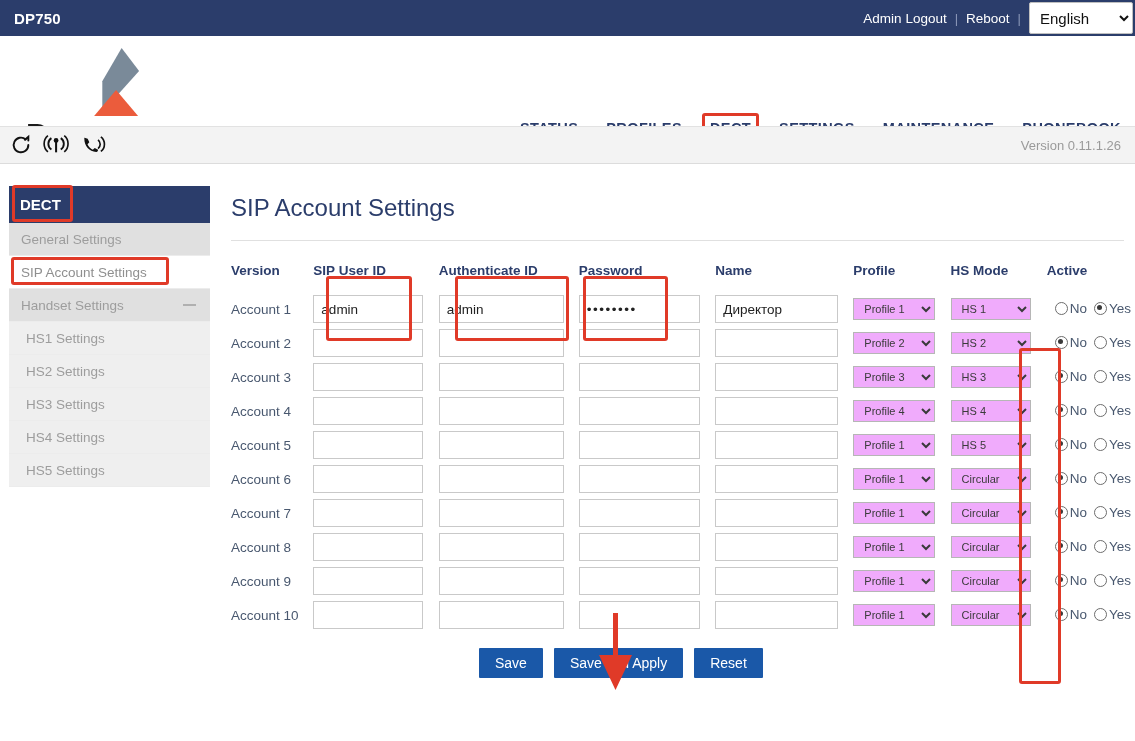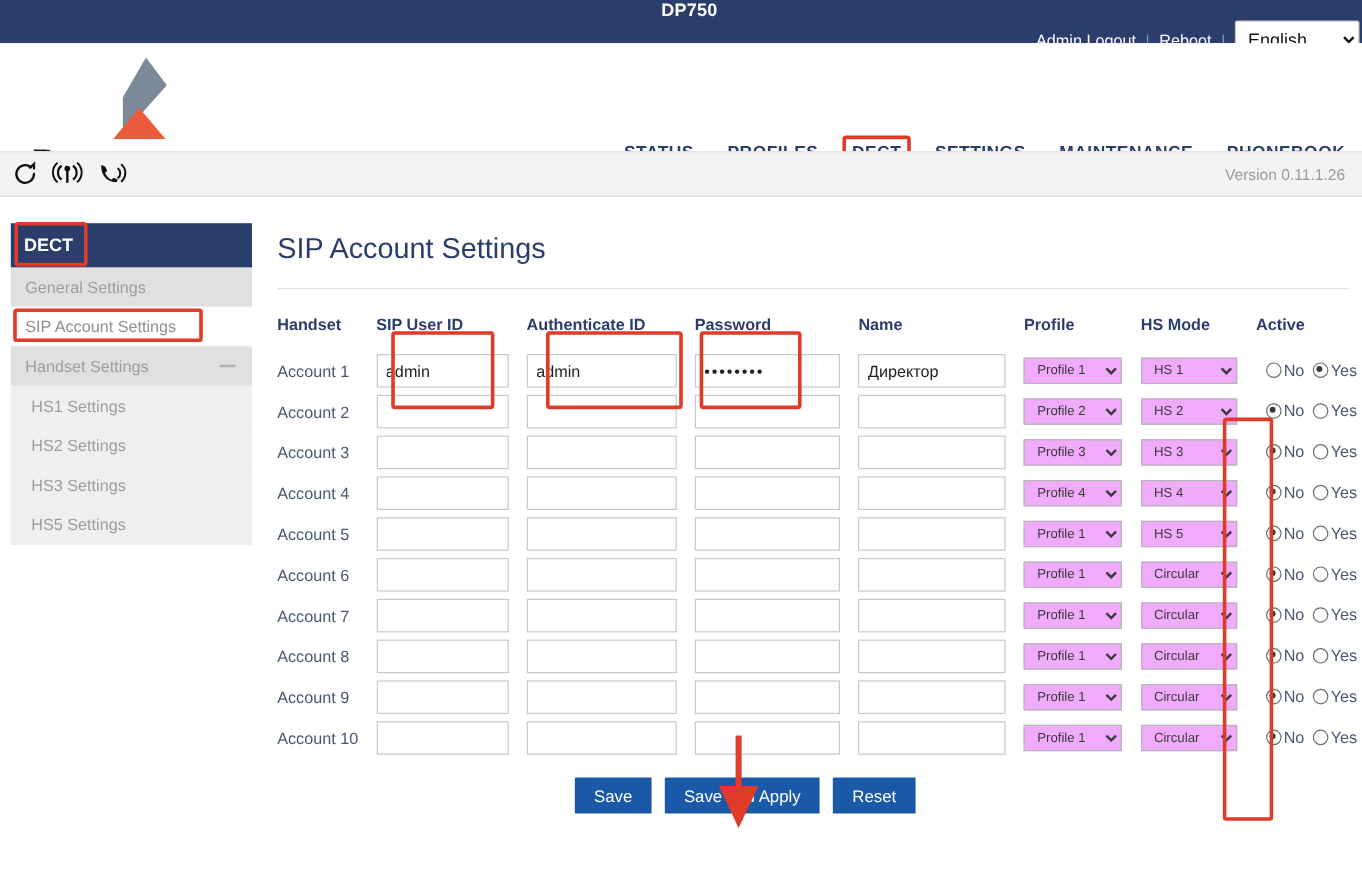--- a/index.html
+++ b/index.html
@@ -9,21 +9,21 @@
     background: #ffffff;
     font-family: "Liberation Sans", sans-serif;
     overflow: hidden;
   }
 
   
   .topbar {
     position: absolute; left: 0; top: 0;
     width: 1135px; height: 36px;
     background: #2b3d6b;
-    display: flex; align-items: center; flex-direction: column;
+    display: flex; align-items: center;
   }
   .device-name {
     color: #ffffff; font-size: 15px; font-weight: bold;
     margin-left: 14px; letter-spacing: .2px;
   }
   .topbar-right {
     margin-left: auto; display: flex; align-items: center;
     height: 36px; padding-right: 2px;
   }
   .tb-link {
@@ -291,32 +291,35 @@
   <div class="sb-item sub">
     <span>HS1 Settings</span>
   </div>
   <div class="sb-item sub">
     <span>HS2 Settings</span>
   </div>
   <div class="sb-item sub">
     <span>HS3 Settings</span>
   </div>
   <div class="sb-item sub">
+    <span>HS4 Settings</span>
+  </div>
+  <div class="sb-item sub">
     <span>HS5 Settings</span>
   </div>
 </div>
 
 <div class="main">
   <h1 class="page-title">SIP Account Settings</h1>
   <div class="rule"></div>
 
   <table class="acct">
     <thead>
       <tr>
-        <th class="c-acct">Handset</th>
+        <th class="c-acct">Version</th>
         <th class="c-user">SIP User ID</th>
         <th class="c-pad"></th>
         <th class="c-auth">Authenticate ID</th>
         <th class="c-pad"></th>
         <th class="c-pass">Password</th>
         <th class="c-pad"></th>
         <th class="c-name">Name</th>
         <th class="c-pad"></th>
         <th class="c-prof">Profile</th>
         <th class="c-pad"></th>

